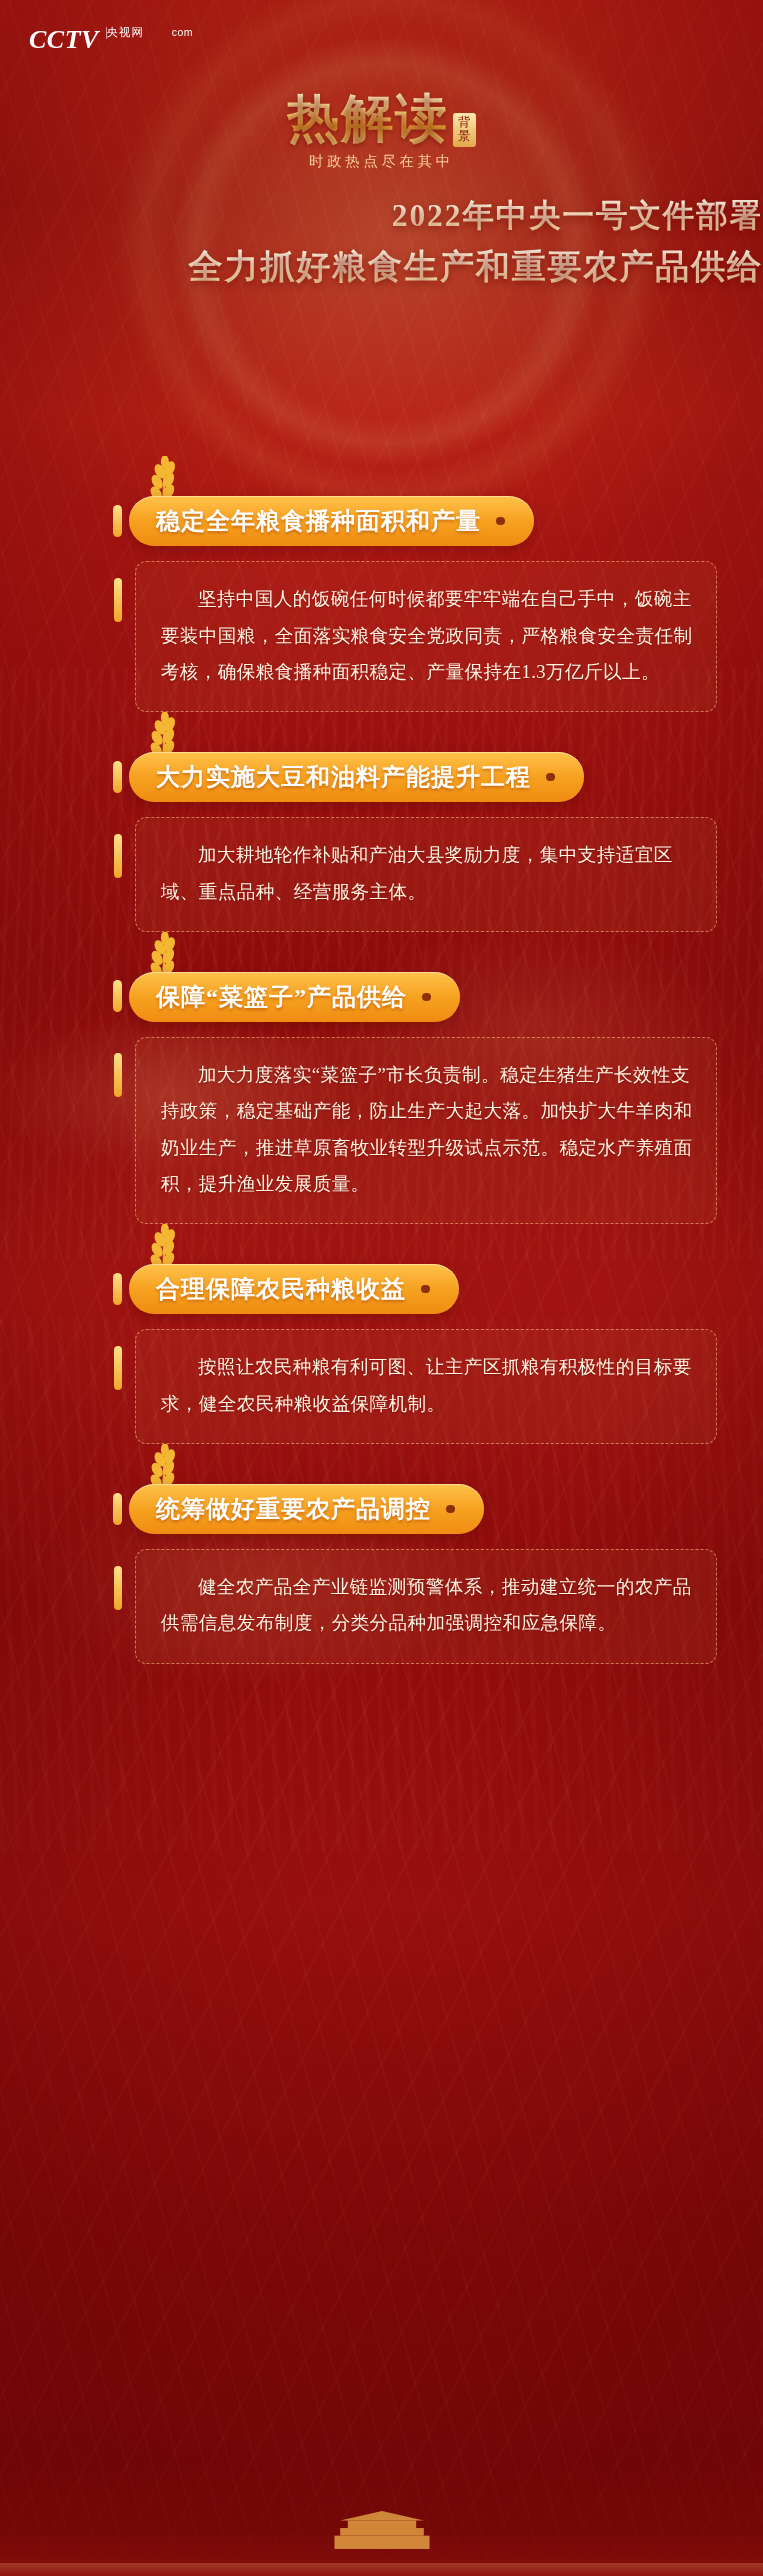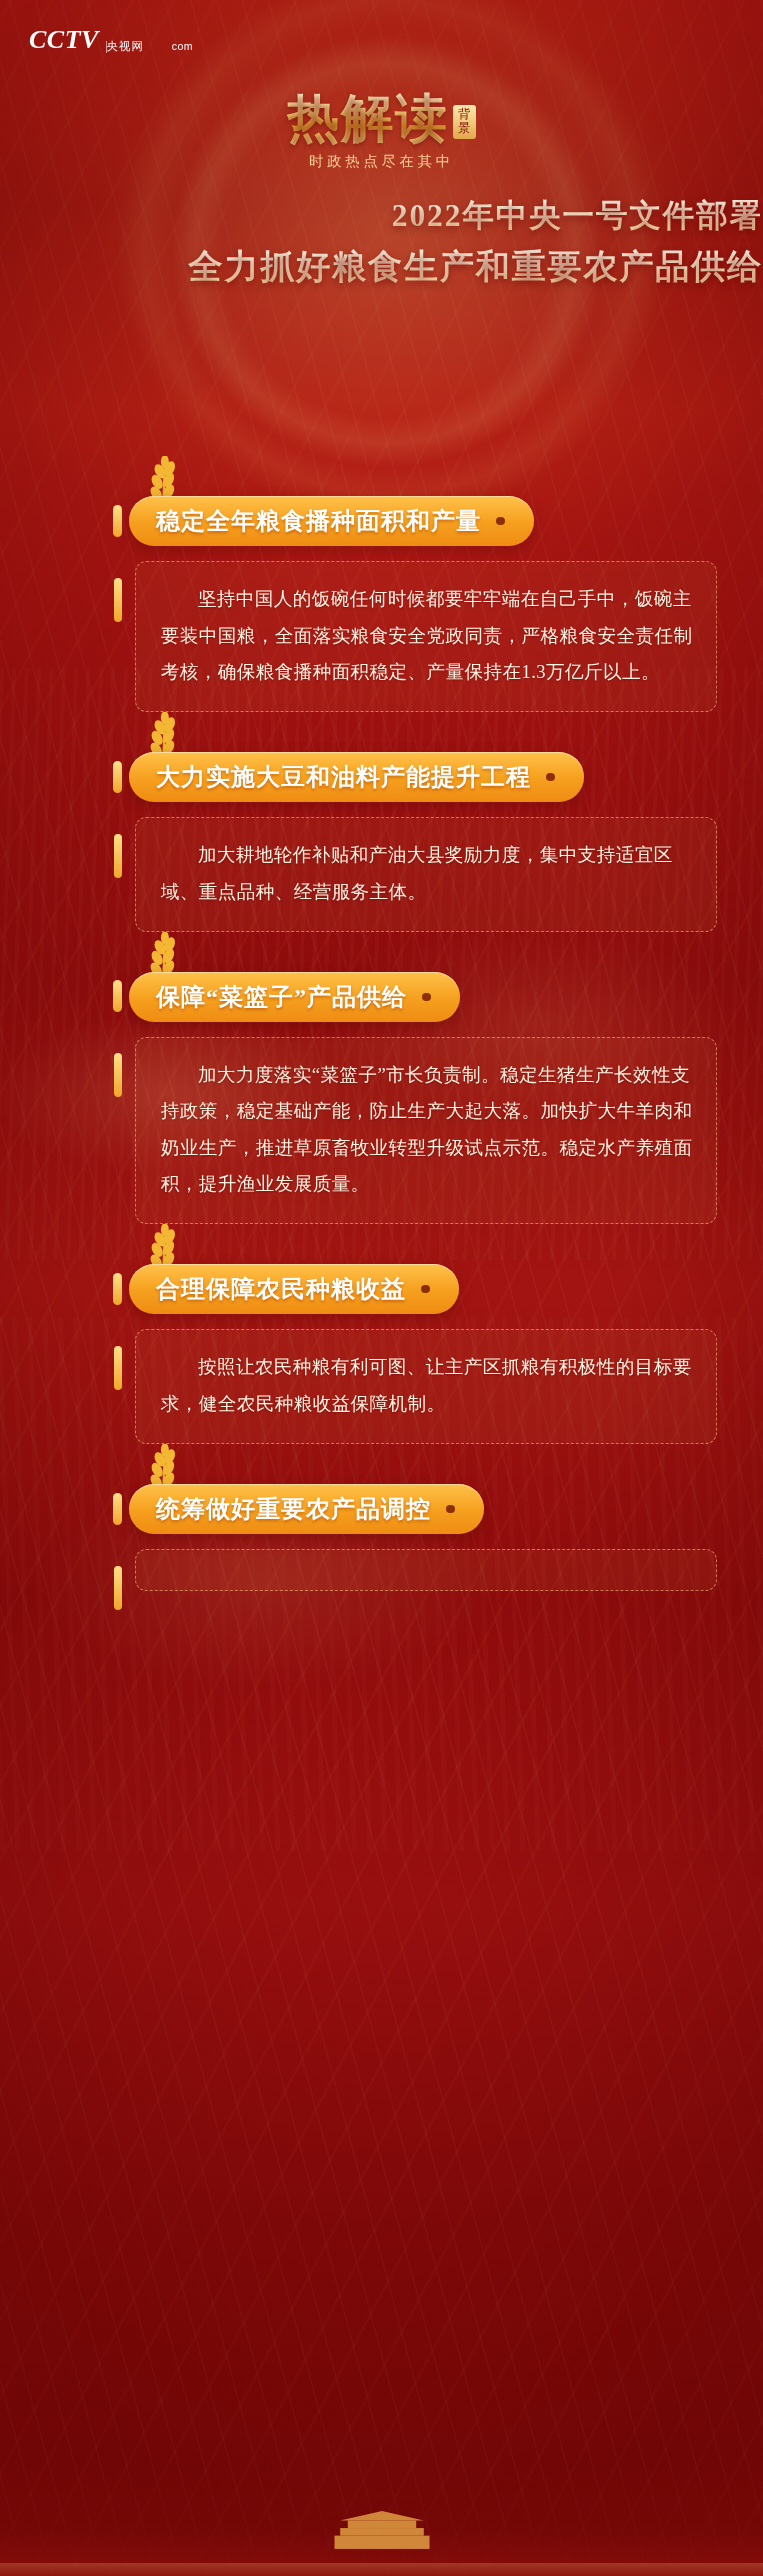--- a/index.html
+++ b/index.html
@@ -62,21 +62,21 @@
   .ring1 { left: 162px; top: 29px; width: 448px; height: 448px;
     background: radial-gradient(circle, rgba(255,235,190,0.0) 52%, rgba(255,215,150,0.13) 60%, rgba(255,215,150,0.0) 68%); }
   .ring2 { left: 114px; top: -29px; width: 553px; height: 553px;
     background: radial-gradient(circle, rgba(255,235,190,0.0) 56%, rgba(255,190,120,0.10) 63%, rgba(255,190,120,0.0) 70%); }
 
   
   #logo {
     position: absolute;
     left: 29px; top: 27px;
     display: flex;
-    align-items: flex-end;
+    align-items: flex-start;
     gap: 6.7px;
     z-index: 9;
   }
   #logo .cctv {
     font-family: "Liberation Serif", "DejaVu Serif", serif;
     font-weight: bold;
     font-style: italic;
     font-size: 26px;
     letter-spacing: 0.5px;
     color: #ffffff;
@@ -95,21 +95,21 @@
   
   #header {
     position: absolute;
     left: 0; right: 0;
     top: 92px;
     text-align: center;
     z-index: 8;
   }
   .brand-row {
     display: flex;
-    align-items: flex-start;
+    align-items: flex-end;
     justify-content: center;
     gap: 3.8px;
   }
   .brand {
     font-family: "Liberation Serif", "DejaVu Serif", serif;
     font-weight: bold;
     font-size: 52px;
     letter-spacing: 1.9px;
     background: linear-gradient(180deg, #fff3cf 0%, #ffd879 38%, #e8a731 62%, #f6d98c 100%);
     -webkit-background-clip: text;
@@ -420,20 +420,21 @@
           <ellipse cx="26" cy="6" rx="4.2" ry="7"></ellipse>
         </g>
       </svg>
       <div class="pill">
         <span class="bar"></span>
         <span class="pill-text">统筹做好重要农产品调控</span>
         <span class="dot"></span>
       </div>
       <div class="body">
         <span class="bar"></span>
+        <p>健全农产品全产业链监测预警体系，推动建立统一的农产品供需信息发布制度，分类分品种加强调控和应急保障。</p>
       </div>
     </div>
 
   </div>
 
   <div id="footer">
     <svg class="gate" viewBox="0 0 120 46">
       <g fill="#f2b martial"></g>
       <g fill="#f0b martial"></g>
       <g fill="#eeb14a">

